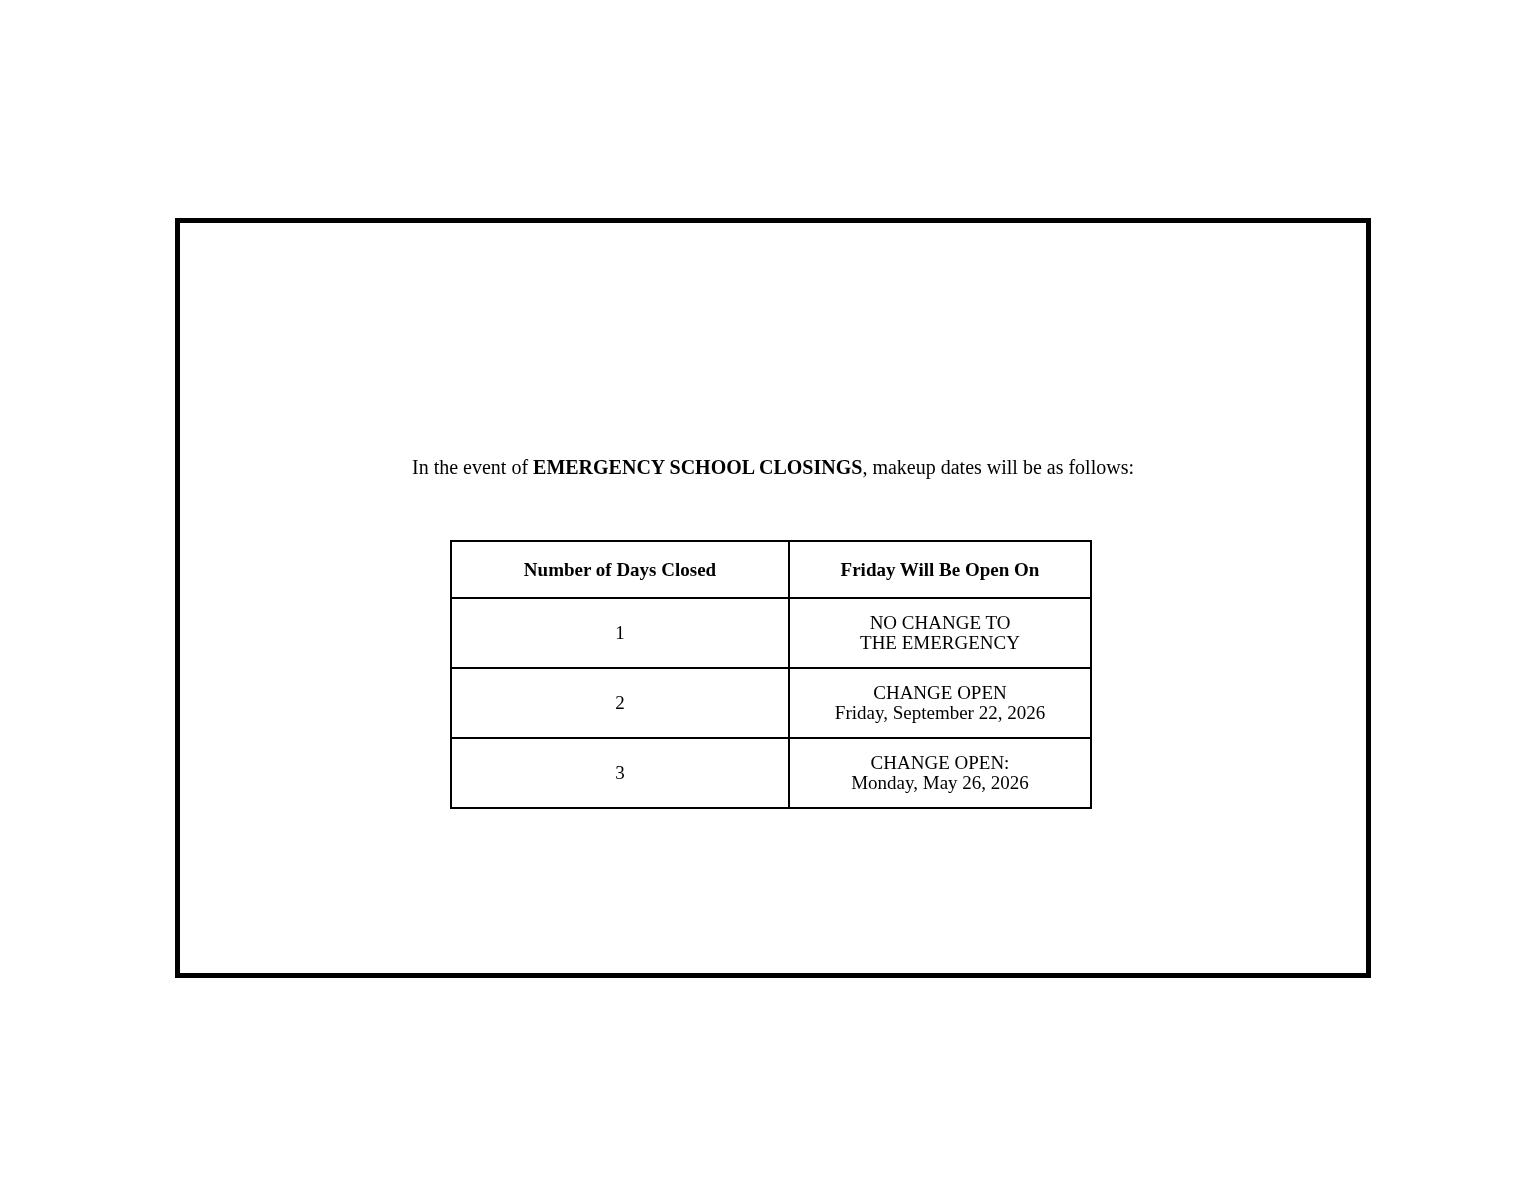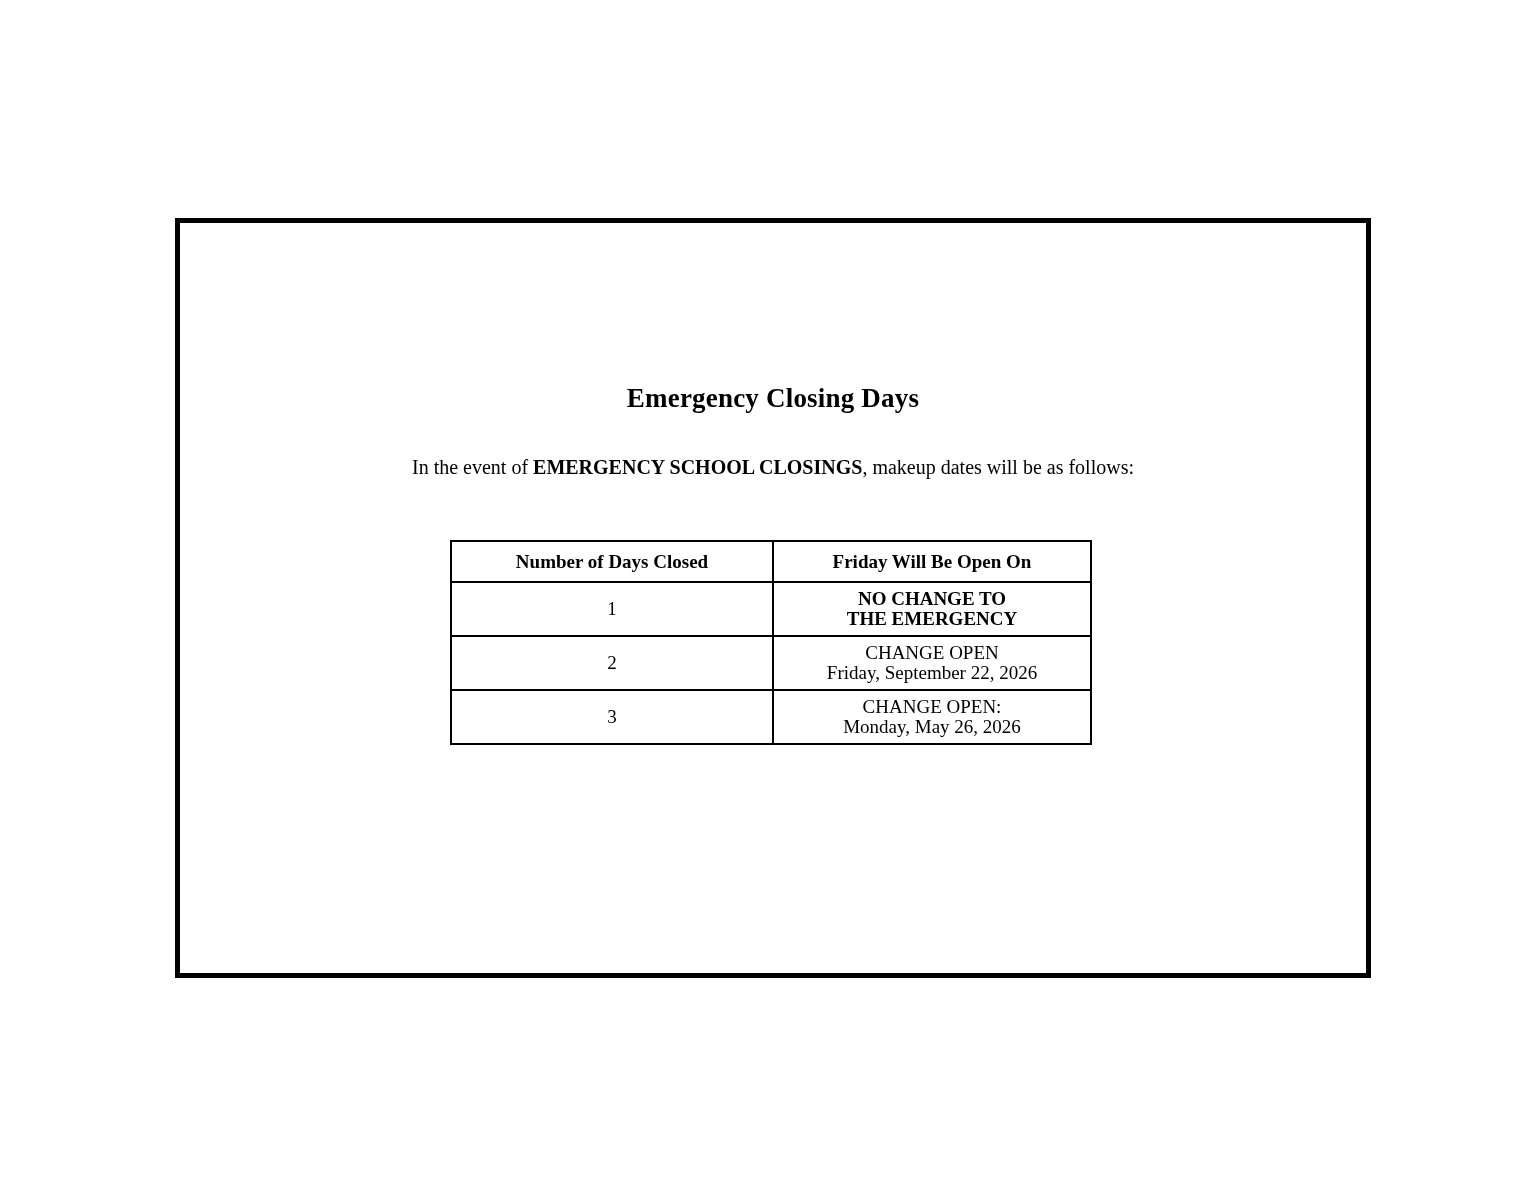--- a/index.html
+++ b/index.html
@@ -16,38 +16,37 @@
     position:absolute; left:0; right:0; top:233px; text-align:center;
     font-size:20px;
   }
   .intro b { font-weight:bold; }
   table.makeup {
     position:absolute; left:270px; top:317px; width:642px;
     border-collapse:collapse; font-family:"Liberation Serif", serif;
   }
   table.makeup th, table.makeup td {
     border:2px solid #000; text-align:center; vertical-align:middle;
-    font-size:19px; line-height:20px; padding:0;
+    font-size:19px; line-height:20px; padding:8px;
   }
   table.makeup th { height:39px; font-weight:bold; }
   table.makeup td { height:52px; }
-  table.makeup td.bold { font-weight:bold; }
+  table.makeup td.bold { font-weight:normal; }
   .col1 { width:320px; }
   .note {
     position:absolute; left:0; right:0; top:550px; text-align:center;
     font-size:23px; font-weight:bold; line-height:32px;
   }
   .note a { color:#7b3b7b; text-decoration:underline; }
   .line { display:block; white-space:pre-wrap; }
 </style>
 </head>
 <body>
 
 <div class="frame">
-  <div class="title">Emergency Closing Days</div>
 
   <div class="intro">
     <span>In the event of </span><b>EMERGENCY SCHOOL CLOSINGS</b><span>, makeup dates will be as follows:</span>
   </div>
 
   <table class="makeup">
     <thead>
       <tr>
         <th class="col1">Number of Days Closed</th>
         <th>Friday Will Be Open On</th>

